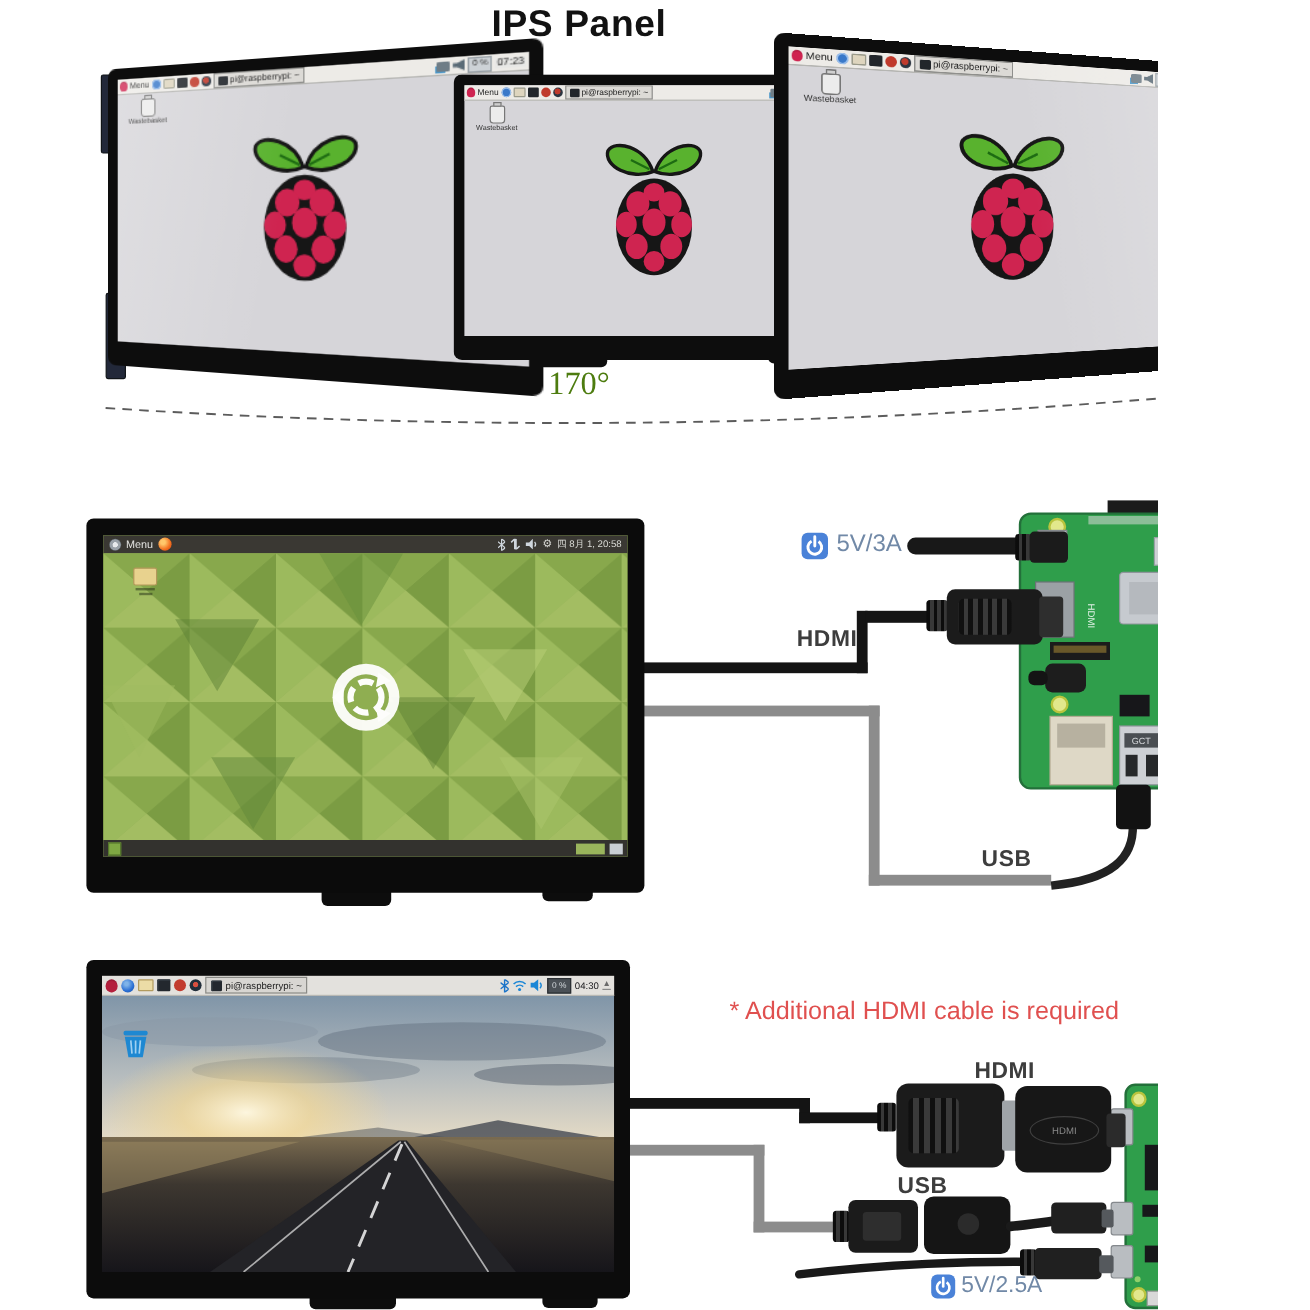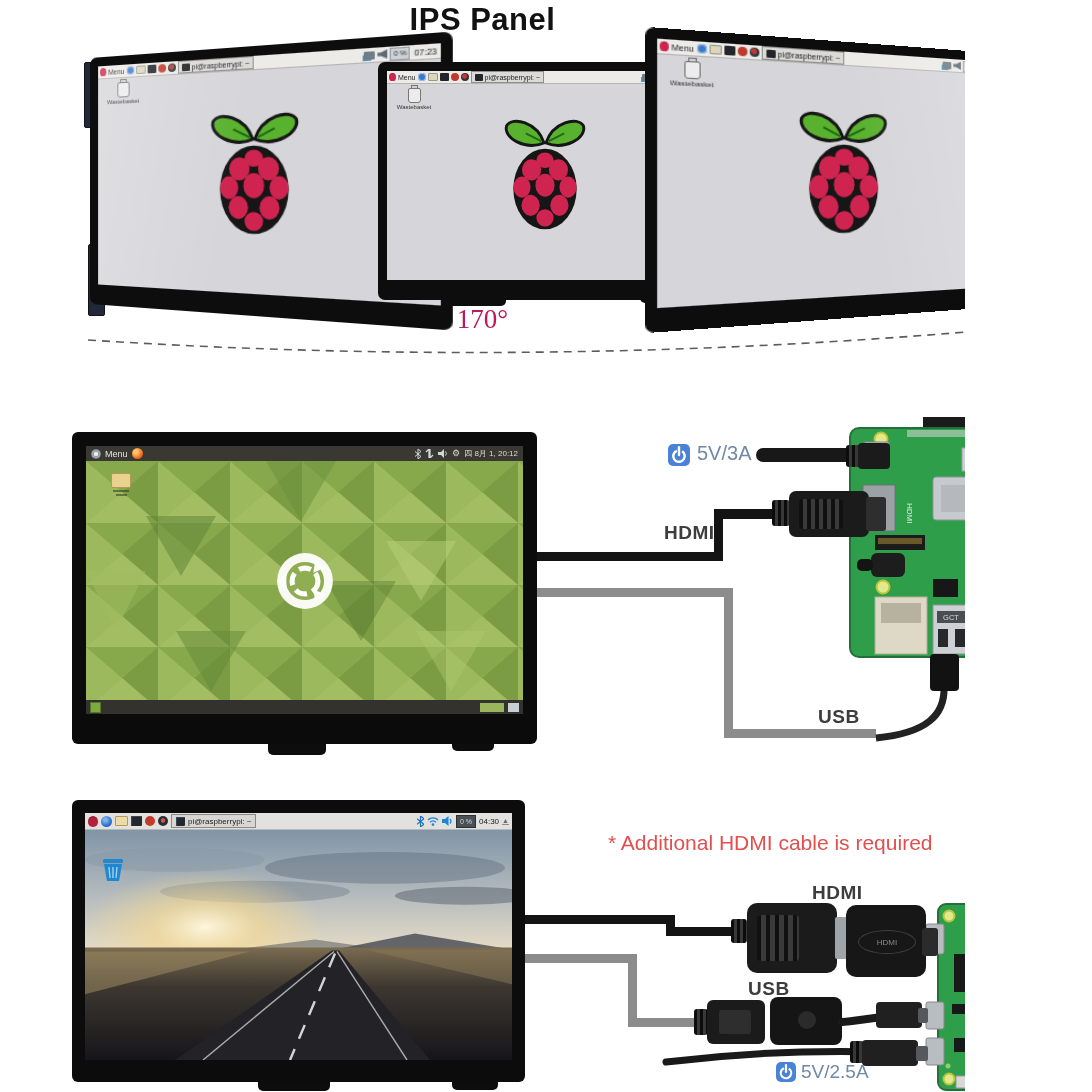--- a/index.html
+++ b/index.html
@@ -2,21 +2,21 @@
 <html><head>
 <meta charset="utf-8">
 <style>
   html,body{margin:0;padding:0;background:#fff}
   .stage{position:relative;width:965px;height:1092px;background:#fff;overflow:hidden;
          font-family:"Liberation Sans",sans-serif}
   .abs{position:absolute}
   .title{position:absolute;left:0;right:0;top:2px;text-align:center;font-size:31px;
          font-weight:bold;color:#121212;letter-spacing:.5px}
   .angle{position:absolute;left:0;right:0;top:304px;text-align:center;font-size:27px;
-         color:#be185d;font-family:"Liberation Serif",serif}
+         color:#4d7c0f;font-family:"Liberation Serif",serif}
   
   .mon{position:absolute;background:#0d0d0d;border-radius:7px;padding:9px 9px 20px 9px;
        box-sizing:border-box;z-index:2}
   .mon-mid{left:378px;top:62px;width:334px;height:238px}
   .mon-left{left:90px;top:58px;width:332px;height:246px;
             transform:perspective(820px) rotateY(-26deg);transform-origin:left center}
   .mon-right{left:676px;top:54px;width:332px;height:252px;
              transform:perspective(820px) rotateY(26deg);transform-origin:right center}
   .screen{position:relative;width:100%;height:100%;background:#d6d5d9;overflow:hidden}
   .shine-l::after{content:"";position:absolute;inset:0;pointer-events:none;
@@ -286,21 +286,21 @@
           <path d="M3 0 L3 10 L6 7.5 L0 2.5 M0 7.5 L6 2.5 L3 0" fill="none" stroke="#cfd6dd" stroke-width="1"></path>
         </svg>
         <svg class="psvg" width="9" height="9">
           <path d="M1 3 L4 0 L4 9 M8 6 L5 9 L5 0" fill="none" stroke="#cfd6dd" stroke-width="1.3"></path>
         </svg>
         <svg class="psvg" width="10" height="9">
           <polygon points="0,3 3,3 6,0 6,9 3,6 0,6" fill="#cfd6dd"></polygon>
           <path d="M7.5 2.5 A 3 3 0 0 1 7.5 6.5" fill="none" stroke="#cfd6dd" stroke-width="1"></path>
         </svg>
         <span class="gear">⚙</span>
-        <span class="mclock">四 8月 1, 20:12</span>
+        <span class="mclock">四 8月 1, 20:58</span>
       </div>
       <div class="mdesk">
         <svg style="position:absolute;inset:0" width="100%" height="100%" viewBox="0 0 437 239" preserveAspectRatio="none">
           <defs>
             <pattern id="mateTri" width="72" height="62" patternUnits="userSpaceOnUse">
               <rect width="72" height="62" fill="#8fae51"></rect>
               <polygon points="0,0 36,31 0,62" fill="#9cba5d"></polygon>
               <polygon points="72,0 36,31 72,62" fill="#7b9c43"></polygon>
               <polygon points="0,0 72,0 36,31" fill="#88a84c"></polygon>
               <polygon points="0,62 72,62 36,31" fill="#a3bd62"></polygon>

